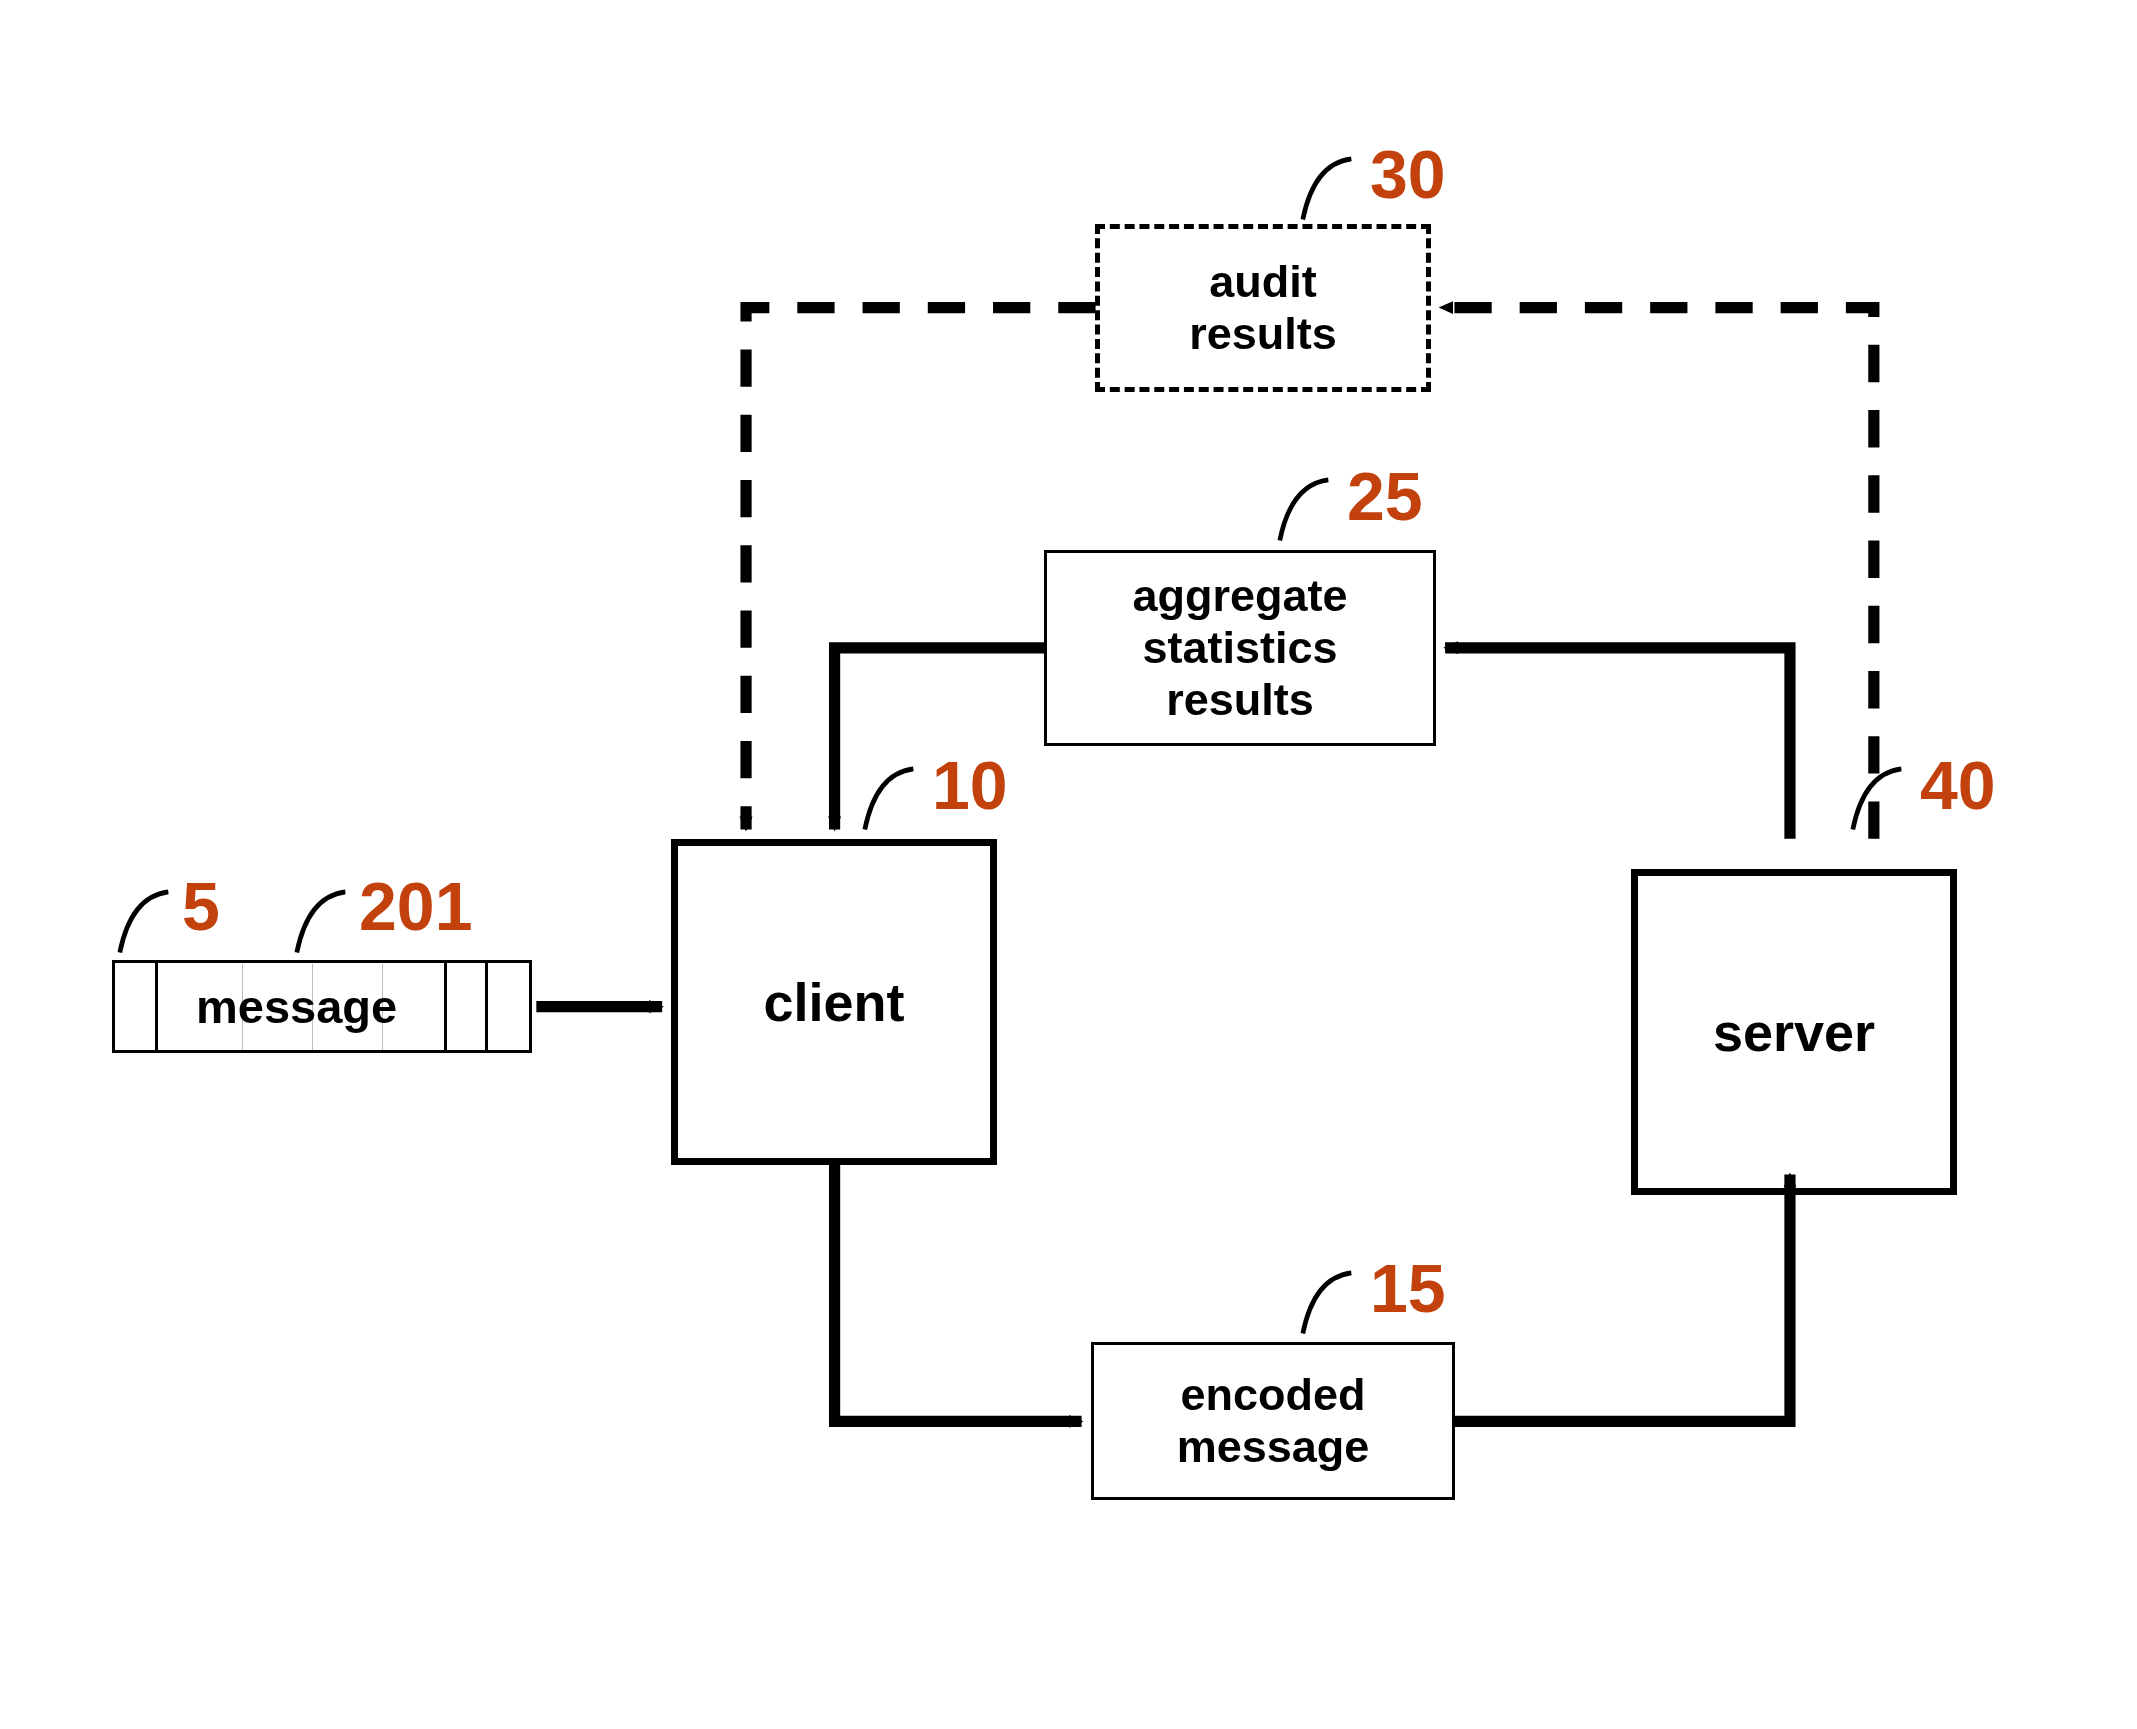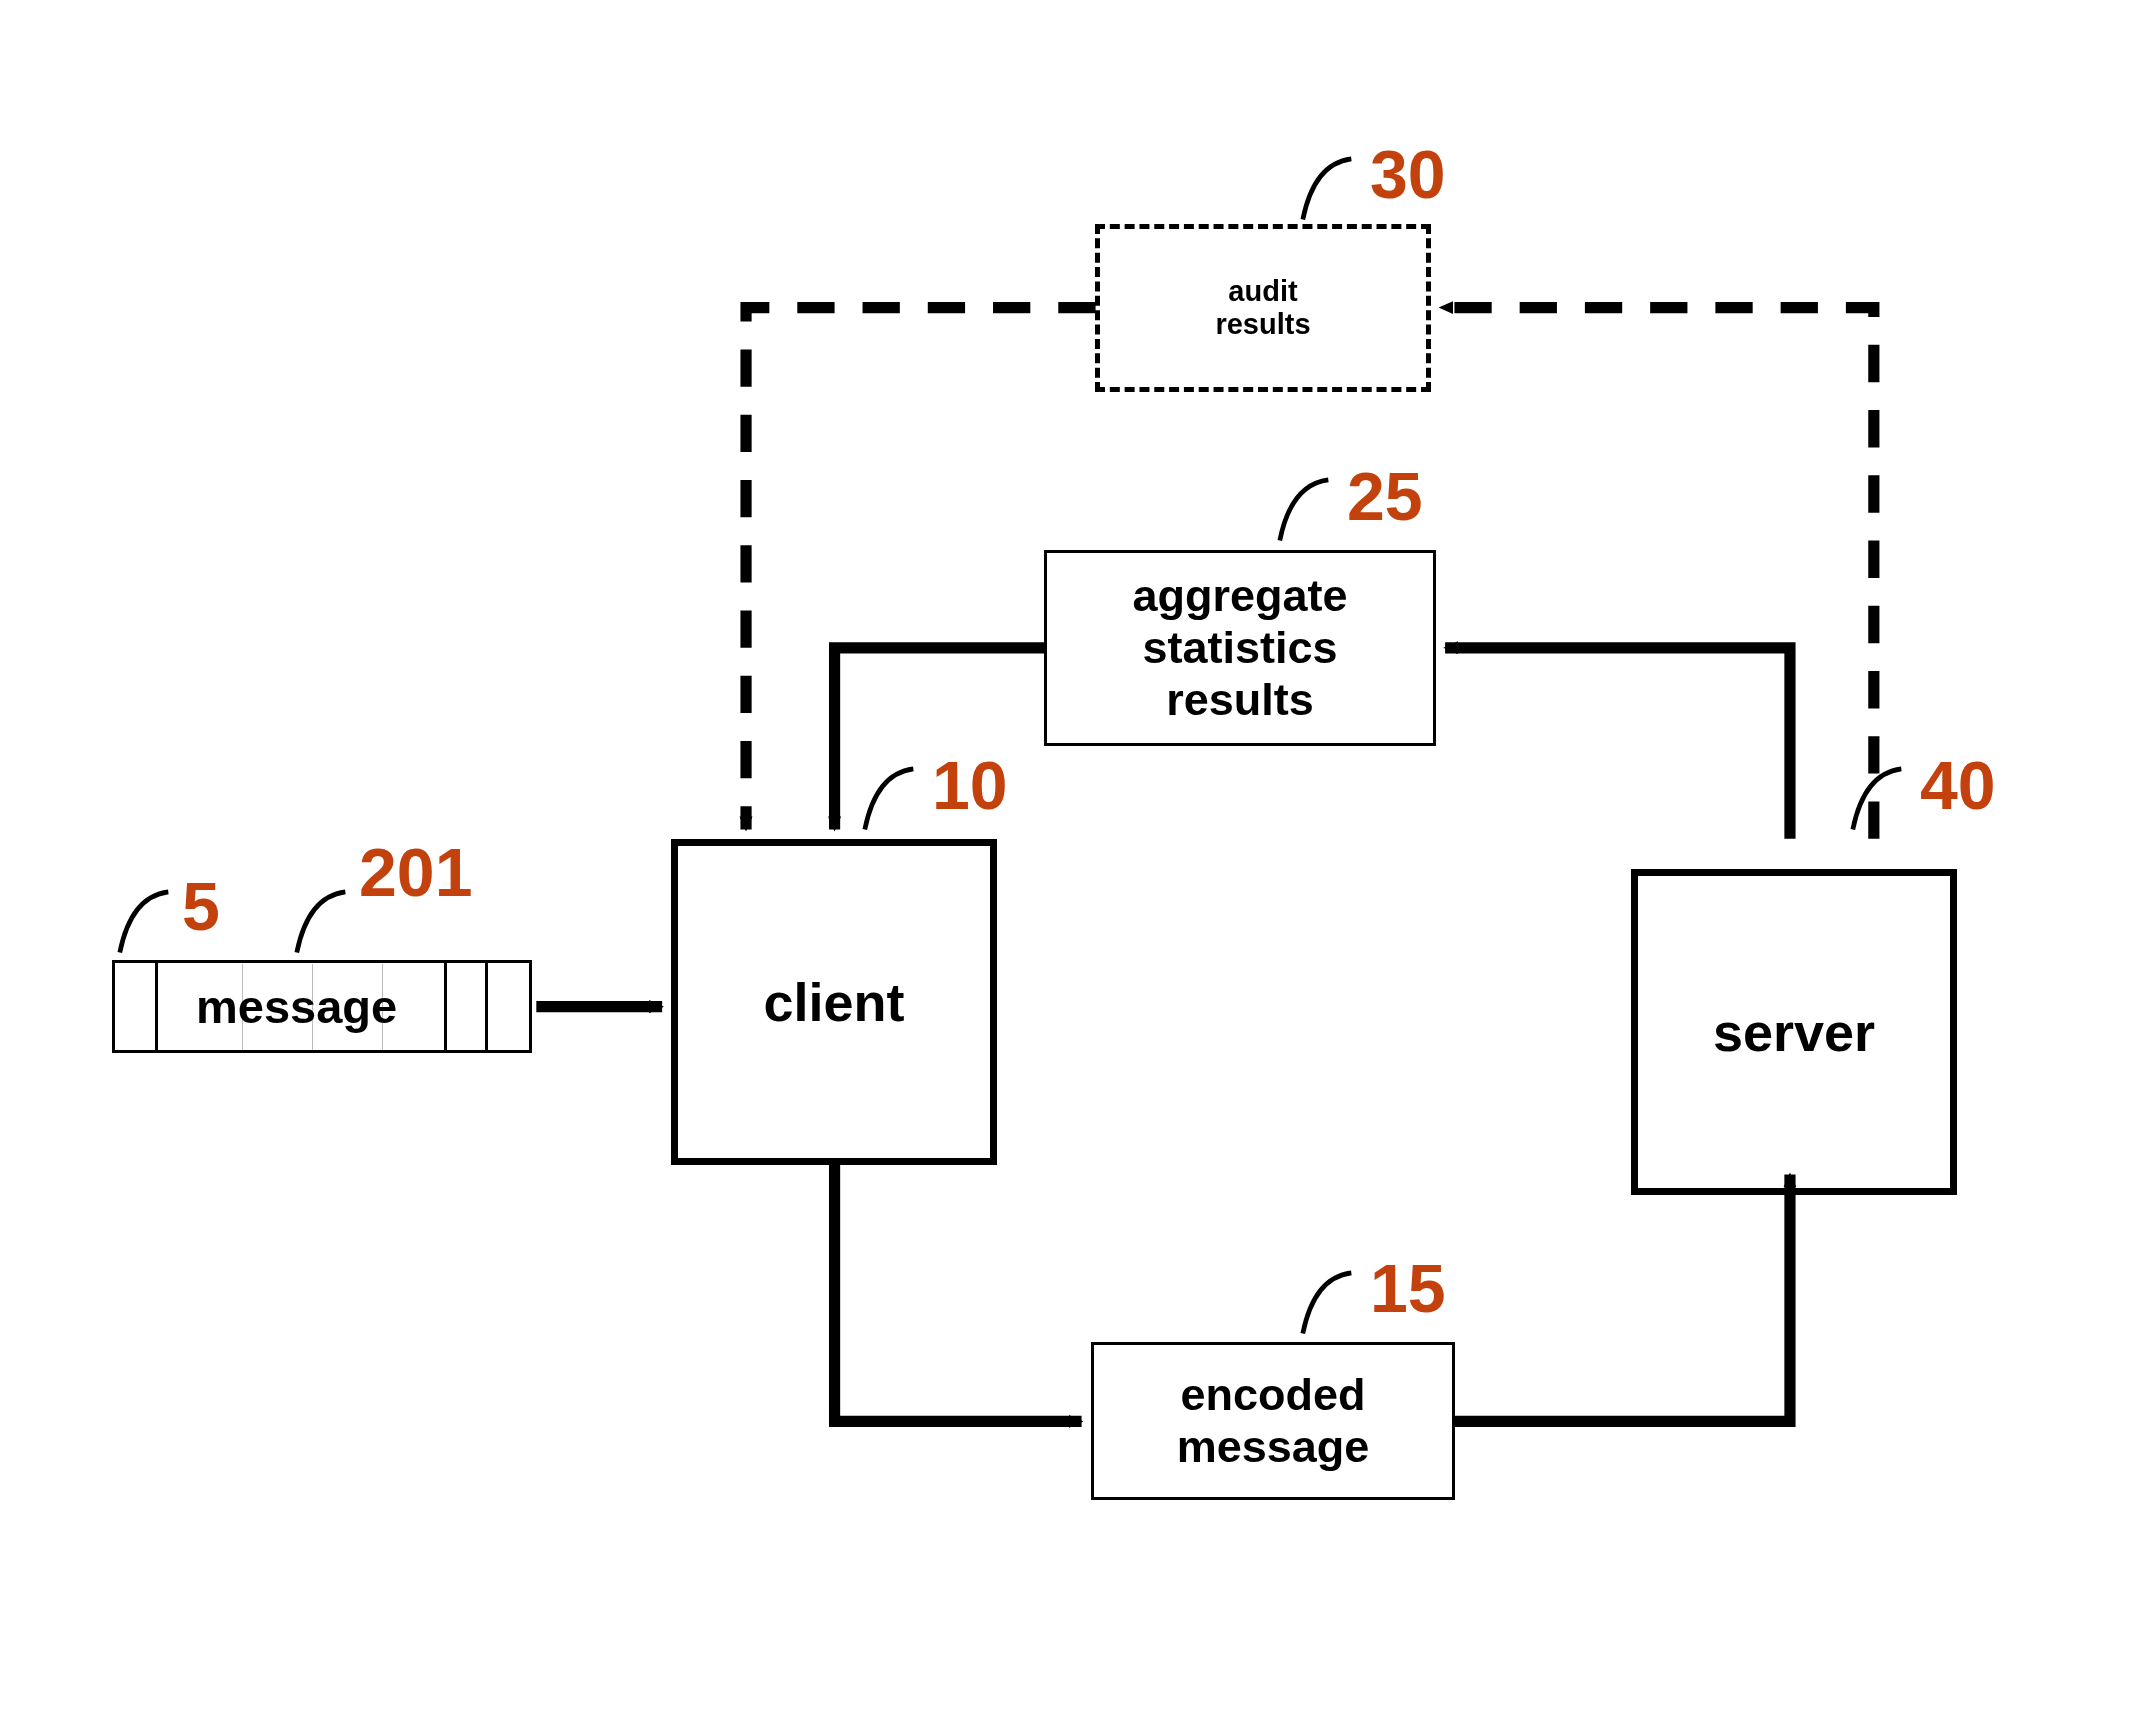--- a/index.html
+++ b/index.html
@@ -23,21 +23,21 @@
     justify-content: center;
     text-align: center;
     box-sizing: border-box;
     line-height: 1.15;
   }
   .thick { border: 7.5px solid #000; font-weight: 700; font-size: 54px; }
   .thin  { border: 3.7px solid #000; font-weight: 700; font-size: 45px; }
   .dashed-box {
     border: 5.6px dashed #000;
     font-weight: 700;
-    font-size: 29px;
+    font-size: 45px;
   }
   .msgseg {
     position: absolute;
     border: 3.7px solid #000;
     box-sizing: border-box;
     background: #fff;
   }
   .label {
     position: absolute;
     font-weight: 700;
@@ -85,21 +85,21 @@
   <div class="msglabel" style="left:196px; top:979px;">message</div>
 
   <svg class="leader" style="left:103px; top:887px; width:84px; height:75px;" viewBox="0 0 90 80" width="84" height="75">
     <path d="M 70 5 Q 30 10 18 70"></path>
   </svg>
   <div class="label" style="left:182px; top:867px;">5</div>
 
   <svg class="leader" style="left:280px; top:887px; width:84px; height:75px;" viewBox="0 0 90 80" width="84" height="75">
     <path d="M 70 5 Q 30 10 18 70"></path>
   </svg>
-  <div class="label" style="left:359px; top:833px;">201</div>
+  <div class="label" style="left:359px; top:867px;">201</div>
 
   <div class="box thick" style="left:671px; top:839px; width:326px; height:326px;">
     <span>client</span>
   </div>
   <svg class="leader" style="left:848px; top:764px; width:84px; height:75px;" viewBox="0 0 90 80" width="84" height="75">
     <path d="M 70 5 Q 30 10 18 70"></path>
   </svg>
   <div class="label" style="left:932px; top:746px;">10</div>
 
   <div class="box thick" style="left:1631px; top:869px; width:326px; height:326px;">

